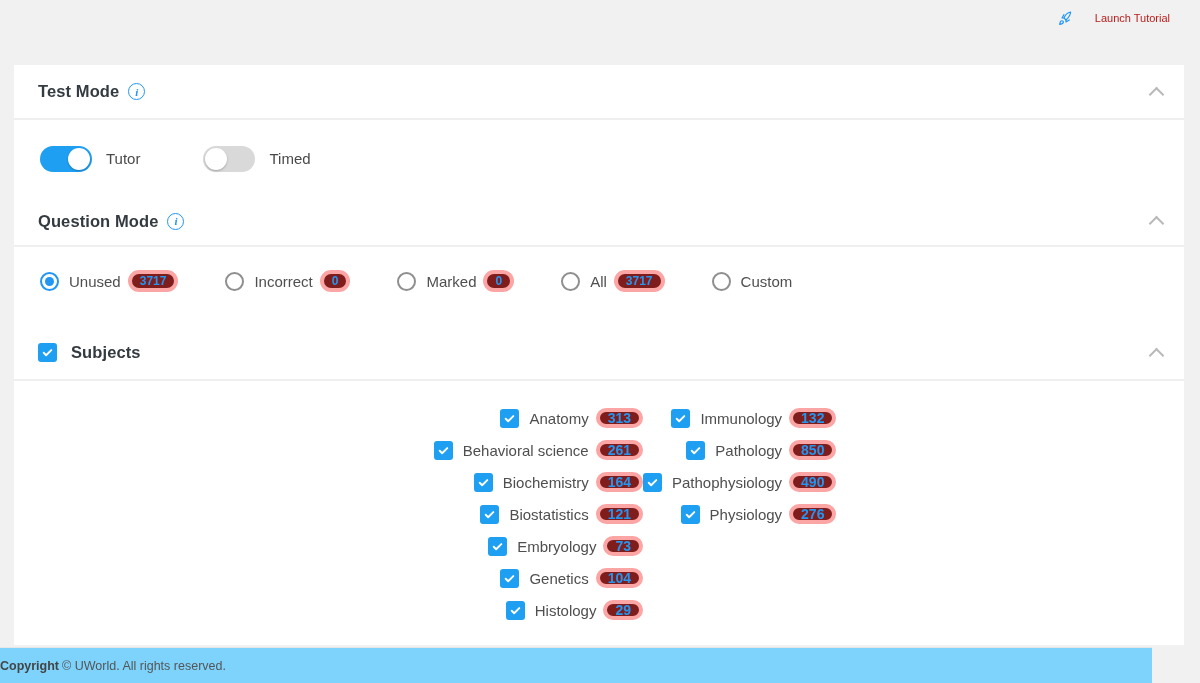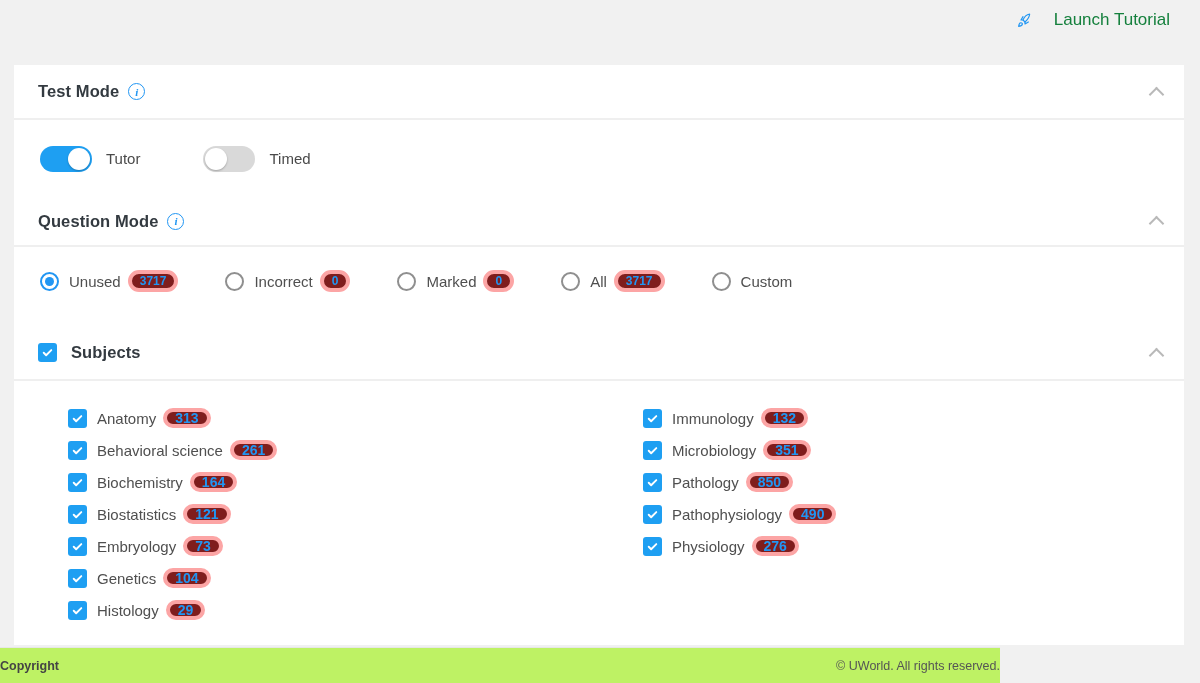--- a/index.html
+++ b/index.html
@@ -7,21 +7,21 @@
   body {
     font-family: "Liberation Sans", "DejaVu Sans", sans-serif;
     background: #f1f1f1;
     position: relative;
     overflow: hidden;
     color: #4a4a4a;
   }
 
   
   .topbar { height: 65px; display: flex; justify-content: flex-end; align-items: flex-start; padding: 10px 30px 0 0; }
-  .tutorial-link { display: inline-flex; align-items: center; gap: 21px; color: #15803d; font-size: 17px; cursor: pointer; text-decoration: none; }
+  .tutorial-link { display: inline-flex; align-items: center; gap: 21px; color: #b91c1c; font-size: 11px; cursor: pointer; text-decoration: none; }
   .tutorial-link svg { display: block; }
 
   
   .card { position: absolute; left: 14px; top: 65px; width: 1170px; height: 580px; background: #ffffff; }
 
   .section-header {
     display: flex; align-items: center; padding: 0 24px; position: relative;
   }
   .section-title { font-size: 16.5px; font-weight: 700; color: #333a40; letter-spacing: .1px; }
   .info-icon {
@@ -78,27 +78,27 @@
     display: inline-flex; align-items: center; justify-content: center; cursor: pointer;
   }
   .checkbox svg { display: block; }
 
   .hdr-subjects .section-title { margin-left: 14px; }
 
   
   .subjects-body { padding: 25px 26px 0 54px; display: flex; }
   .subjects-col { display: flex; flex-direction: column; }
   .subjects-col.left { width: 575px; }
-  .subject-row { display: flex; align-items: center; height: 24px; margin-bottom: 8px; }
+  .subject-row { display: flex; align-items: center; height: 24px; margin-bottom: 8px; justify-content: flex-end; }
   .subject-label { margin-left: 10px; font-size: 15px; color: #4f4f4f; }
 
   
   .footer {
-    position: absolute; left: 0; bottom: 0; width: 1000px; height: 36px; background: #bef264;
-    border-top: 1px solid #e7e7e7; display: flex; align-items: center; justify-content: space-between;
+    position: absolute; left: 0; bottom: 0; width: 1152px; height: 36px; background: #7dd3fc;
+    border-top: 1px solid #e7e7e7; display: flex; align-items: center; justify-content: flex-start;
     font-size: 12.5px; color: #555;
   }
   .footer b { font-weight: 700; color: #444; margin-right: 3px; }
 </style>
 </head>
 <body>
 
 <div class="topbar">
   <a class="tutorial-link">
     <span>
@@ -253,29 +253,20 @@
           </span>
         <span class="subject-label">Immunology</span>
         <span class="badge small">132</span>
       </div>
       <div class="subject-row">
         <span class="checkbox">
             <svg width="13" height="13" viewBox="0 0 24 24">
               <path d="M5 12.5l4.5 4.5L19 7.5" stroke="#fff" stroke-width="3.5" fill="none" stroke-linecap="round" stroke-linejoin="round"></path>
             </svg>
           </span>
-        <span class="subject-label">Microbiology</span>
-        <span class="badge small">351</span>
-      </div>
-      <div class="subject-row">
-        <span class="checkbox">
-            <svg width="13" height="13" viewBox="0 0 24 24">
-              <path d="M5 12.5l4.5 4.5L19 7.5" stroke="#fff" stroke-width="3.5" fill="none" stroke-linecap="round" stroke-linejoin="round"></path>
-            </svg>
-          </span>
         <span class="subject-label">Pathology</span>
         <span class="badge small">850</span>
       </div>
       <div class="subject-row">
         <span class="checkbox">
             <svg width="13" height="13" viewBox="0 0 24 24">
               <path d="M5 12.5l4.5 4.5L19 7.5" stroke="#fff" stroke-width="3.5" fill="none" stroke-linecap="round" stroke-linejoin="round"></path>
             </svg>
           </span>
         <span class="subject-label">Pathophysiology</span>

